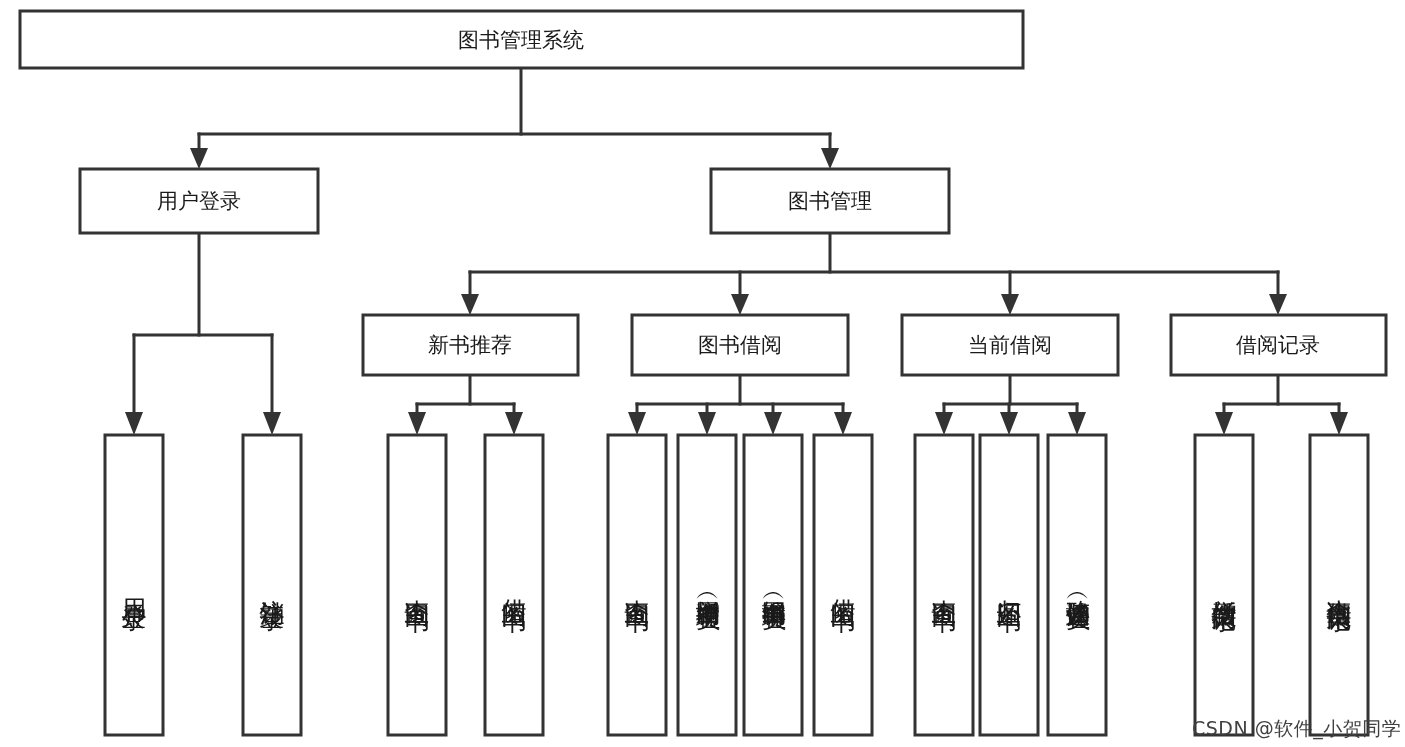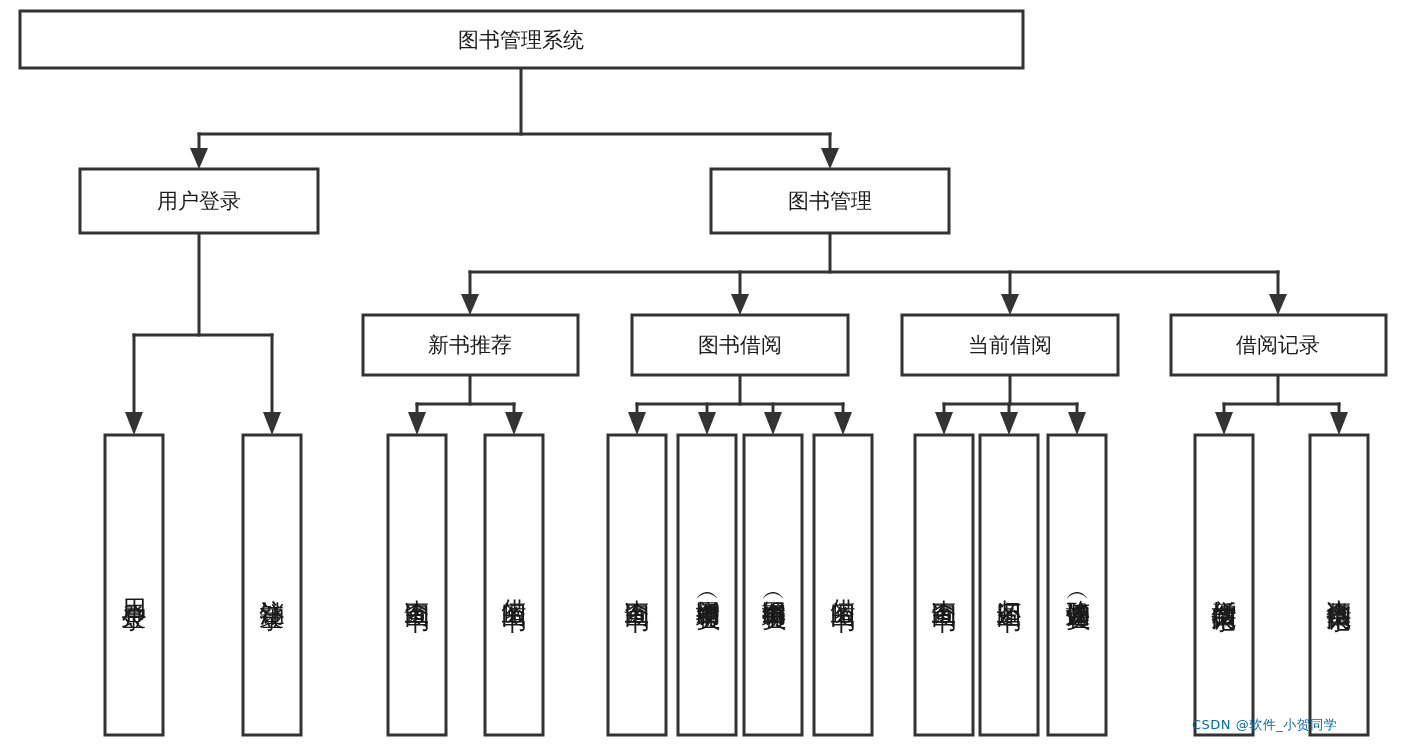--- a/index.html
+++ b/index.html
@@ -61,22 +61,22 @@
     line-height: 1.08;
     letter-spacing: 3px;
     color: #1a1a1a;
     white-space: nowrap;
     pointer-events: none;
     user-select: none;
   }
   .watermark {
     position: absolute;
     font-family: "DejaVu Sans", "Liberation Sans", sans-serif;
-    font-size: 13px;
-    color: #0369a1;
+    font-size: 19px;
+    color: #404040;
     white-space: nowrap;
     letter-spacing: 0.5px;
   }
 </style>
 </head>
 <body>
 
 <div id="diagram-root">
 
   <svg class="tree-canvas" viewBox="0 0 1405 747" xmlns="http://www.w3.org/2000/svg">

